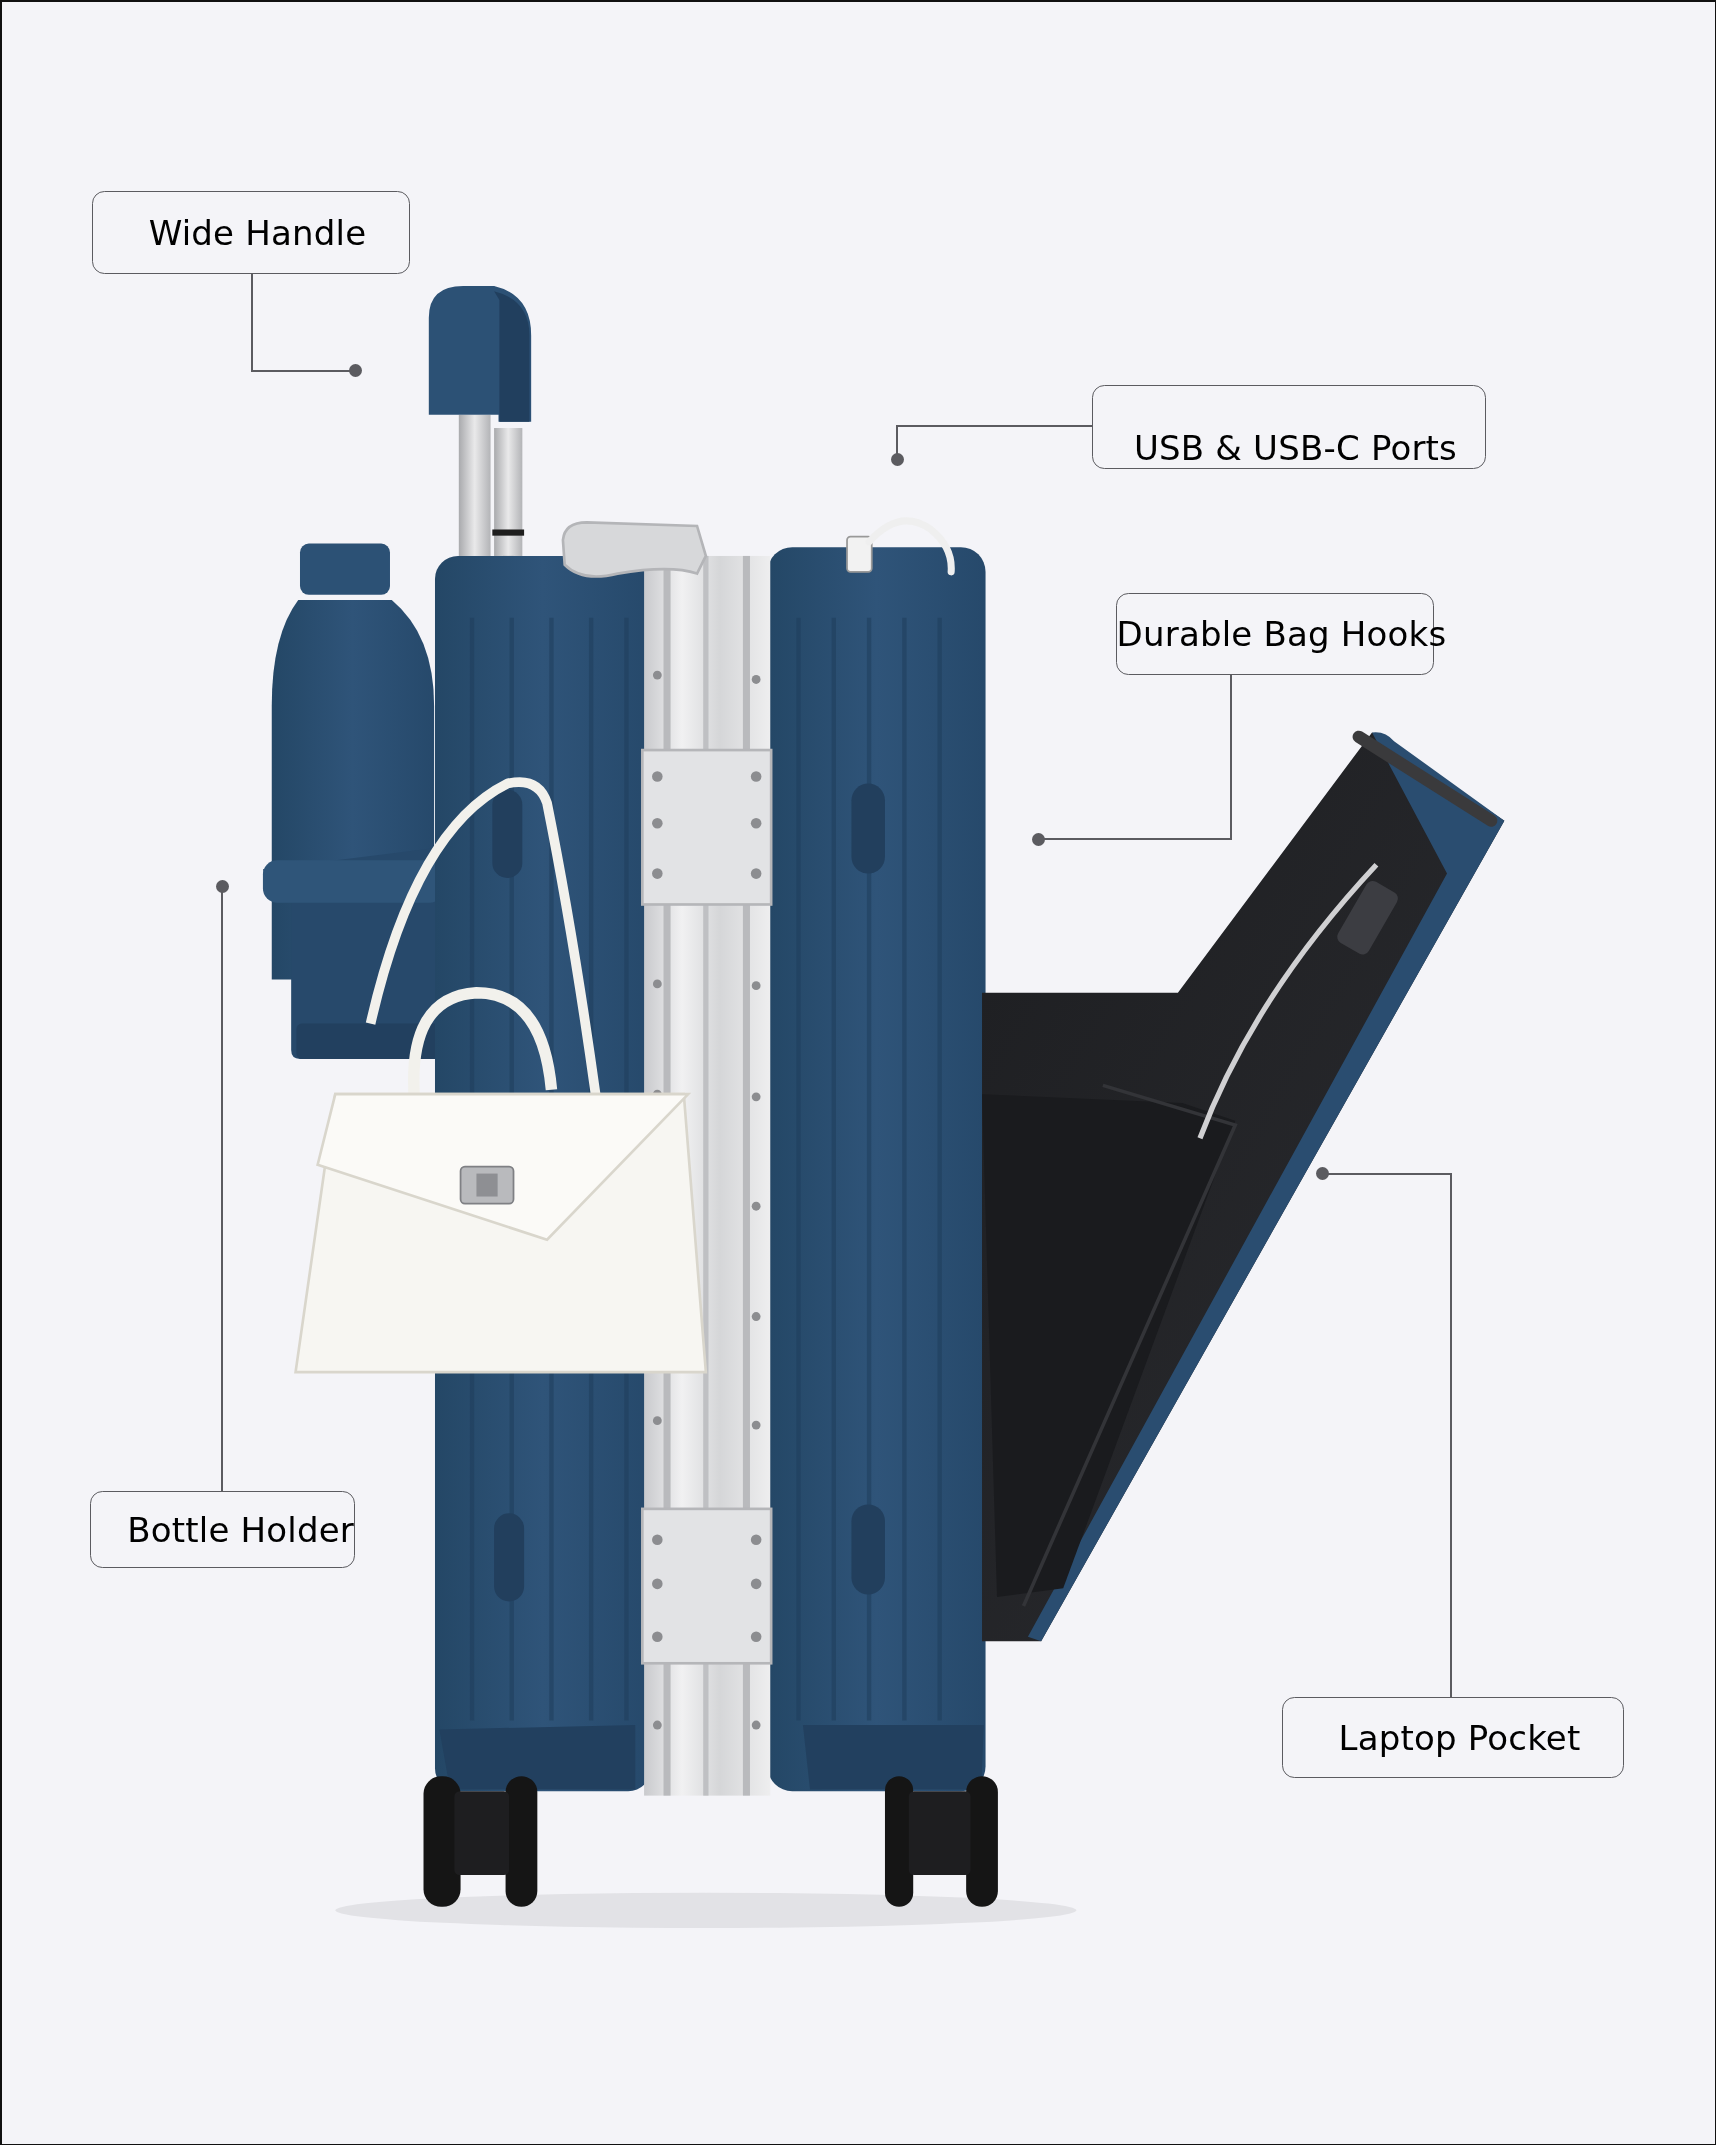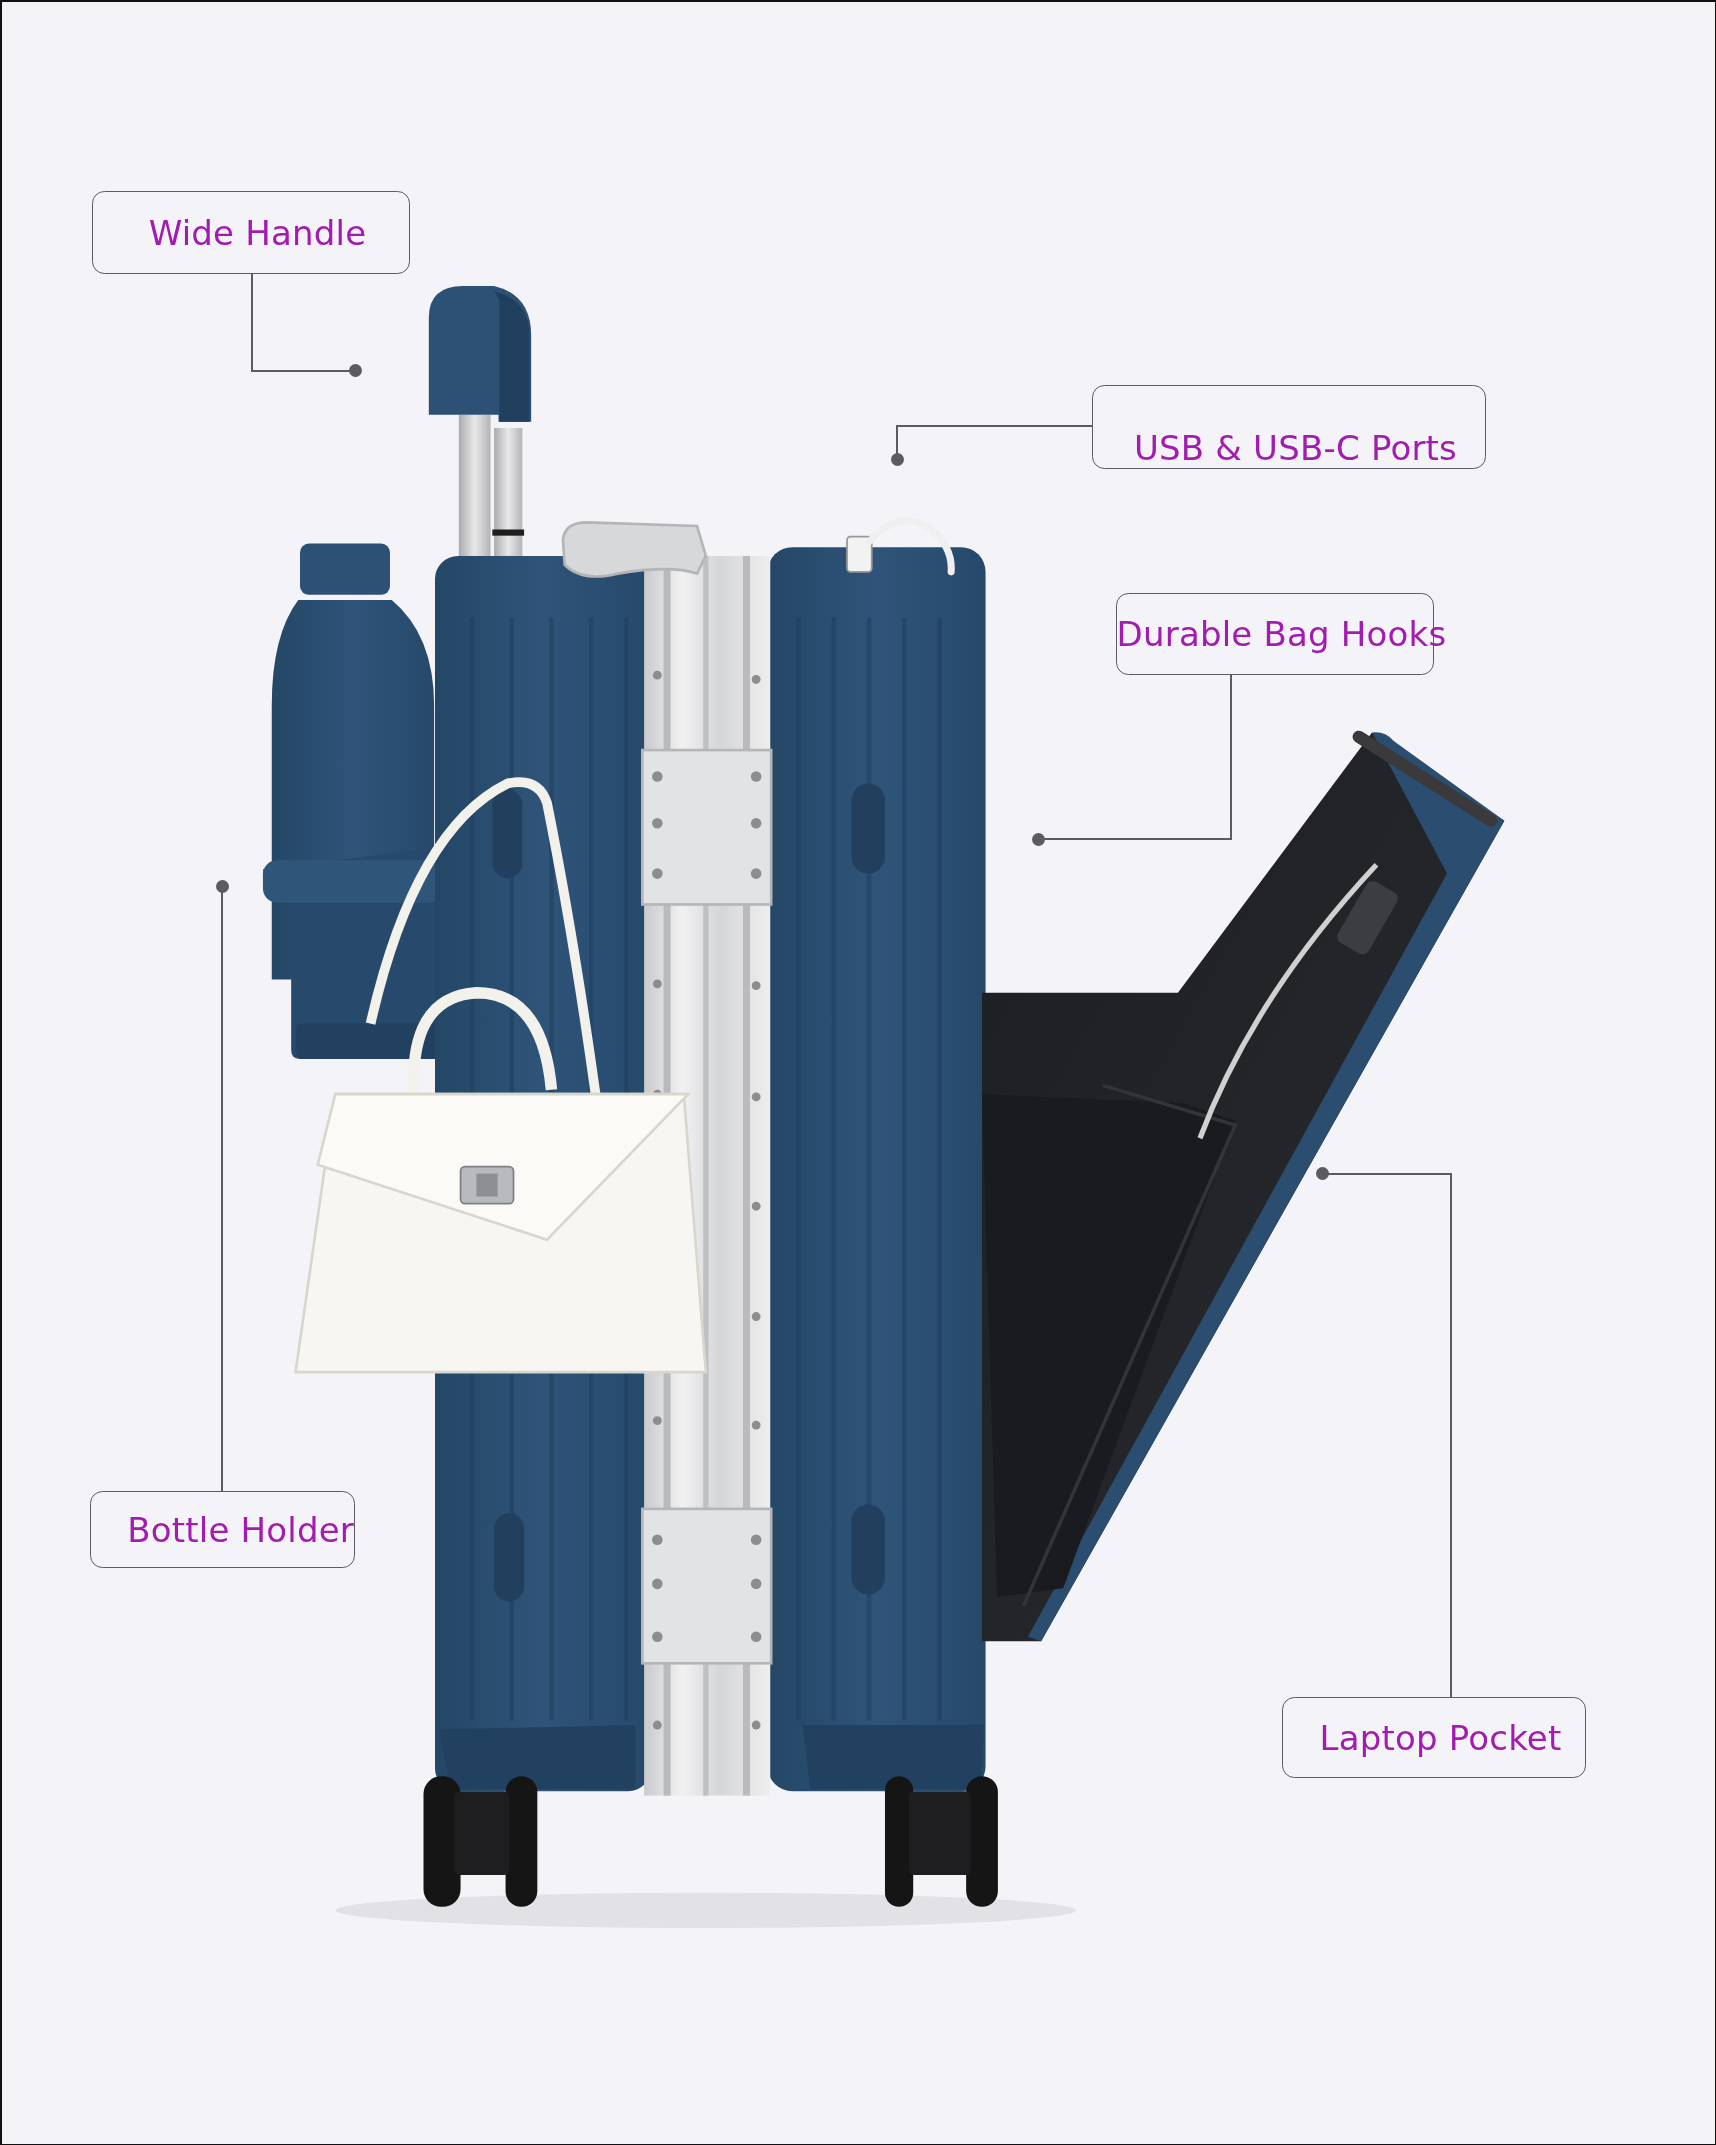--- a/index.html
+++ b/index.html
@@ -6,21 +6,21 @@
   body {
     width:1717px; height:2146px; position:relative; overflow:hidden;
     background:#f4f4f8; font-family:"DejaVu Sans","Liberation Sans",sans-serif;
   }
   .frame { position:absolute; inset:0; border:2.6px solid #111; box-sizing:border-box; pointer-events:none; }
   .illus { position:absolute; left:0; top:0; width:1717px; height:2146px; }
   .label {
     position:absolute; box-sizing:border-box;
     border:1.8px solid #5b5b60; border-radius:12.4px; background:#f4f4f8;
     display:flex; align-items:center; justify-content:center;
-    color:#a21caf; font-size:34px; letter-spacing:0.2px; white-space:nowrap;padding-left:13px;
+    color:#000000; font-size:34px; letter-spacing:0.2px; white-space:nowrap;padding-left:13px;
   }
   .line { position:absolute; background:#5b5b60; }
   .dot { position:absolute; width:13.2px; height:13.2px; border-radius:50%; background:#5b5b60; }
 </style>
 </head>
 <body>
 
 <svg class="illus" viewBox="0 0 1946 2432" xmlns="http://www.w3.org/2000/svg">
   <defs>
     <linearGradient id="blue" x1="0" x2="1" y1="0" y2="0">
@@ -191,21 +191,21 @@
 <div class="line" style="left:1230px;top:675px;width:1.8px;height:165px;"></div>
 <div class="line" style="left:1038px;top:838px;width:193px;height:1.8px;"></div>
 <div class="dot" style="left:1032px;top:833px;"></div>
 
 <div class="label" style="left:90px;top:1491px;width:265px;height:77px;justify-content:flex-end;">
   <span>Bottle Holder</span>
 </div>
 <div class="line" style="left:221px;top:887px;width:1.8px;height:604px;"></div>
 <div class="dot" style="left:216px;top:880px;"></div>
 
-<div class="label" style="left:1282px;top:1697px;width:304px;height:81px;">
+<div class="label" style="left:1282px;top:1697px;width:342px;height:81px;">
   <span>Laptop Pocket</span>
 </div>
 <div class="line" style="left:1322px;top:1173px;width:130px;height:1.8px;"></div>
 <div class="line" style="left:1450px;top:1173px;width:1.8px;height:524px;"></div>
 <div class="dot" style="left:1316px;top:1167px;"></div>
 
 <div class="frame"></div>
 
 
 </body></html>

